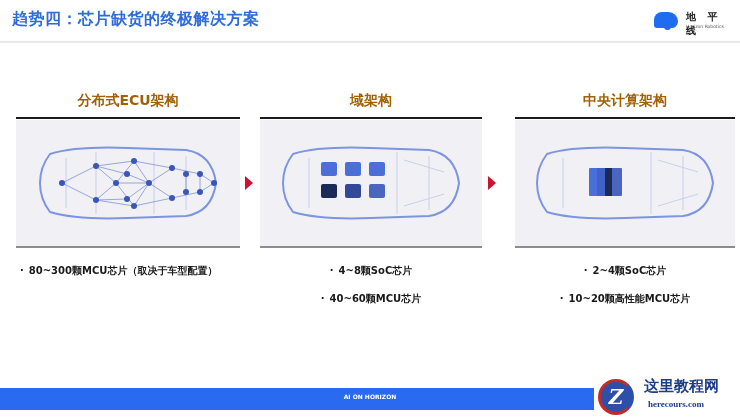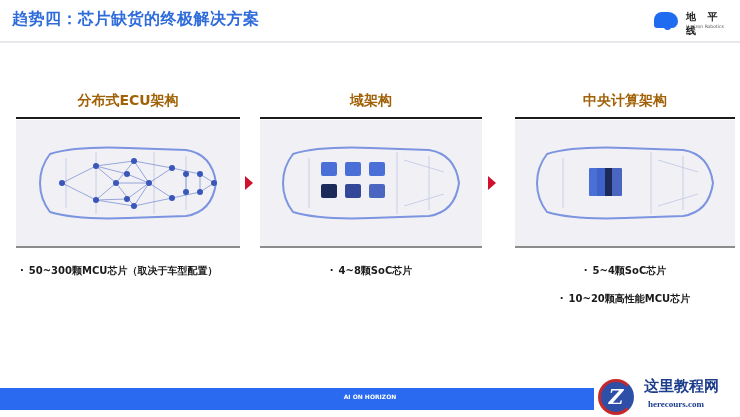--- a/index.html
+++ b/index.html
@@ -81,21 +81,21 @@
           <circle cx="150" cy="48" r="3"></circle>
             <circle cx="164" cy="30" r="3"></circle>
             <circle cx="164" cy="48" r="3"></circle>
           <circle cx="178" cy="39" r="3"></circle>
         </g>
       </svg>
     </div>
   </div>
   <div class="col-bottomline"></div>
   <ul class="bullets">
-    <li>50~300颗MCU芯片（取决于车型配置）</li>
+    <li>80~300颗MCU芯片（取决于车型配置）</li>
   </ul>
 </div>
 
 <div class="arrow" style="left:245px; top:176px;"></div>
 
 <div class="column col2" style="left:260px; width:222px;">
   <div class="col-heading">域架构</div>
   <div class="col-topline"></div>
   <div class="col-panel">
     <div class="car">
@@ -109,20 +109,21 @@
           <rect x="42" y="40" width="16" height="14" rx="2" fill="#1c2a5a"></rect>
           <rect x="66" y="40" width="16" height="14" rx="2" fill="#34489a"></rect>
           <rect x="90" y="40" width="16" height="14" rx="2" fill="#4a66c0"></rect>
         </g>
       </svg>
     </div>
   </div>
   <div class="col-bottomline"></div>
   <ul class="bullets">
     <li>4~8颗SoC芯片</li>
+    <li>40~60颗MCU芯片</li>
   </ul>
 </div>
 
 <div class="arrow" style="left:488px; top:176px;"></div>
 
 <div class="column col3" style="left:515px; width:220px;">
   <div class="col-heading">中央计算架构</div>
   <div class="col-topline"></div>
   <div class="col-panel">
     <div class="car">
@@ -133,21 +134,21 @@
           <rect x="56" y="24" width="10" height="28" rx="1" fill="#4a70d8"></rect>
           <rect x="64" y="24" width="10" height="28" rx="1" fill="#3f62c8"></rect>
           <rect x="72" y="24" width="8" height="28" rx="1" fill="#1c2a5a"></rect>
           <rect x="79" y="24" width="10" height="28" rx="1" fill="#4a66c0"></rect>
         </g>
       </svg>
     </div>
   </div>
   <div class="col-bottomline"></div>
   <ul class="bullets">
-    <li>5~4颗SoC芯片</li>
+    <li>2~4颗SoC芯片</li>
     <li>10~20颗高性能MCU芯片</li>
   </ul>
 </div>
 
 <div class="footer-bar"></div>
 <div class="footer-text">AI ON HORIZON</div>
 
 <div class="corner-logo">
   <div class="mark">
       <span>Z</span>

